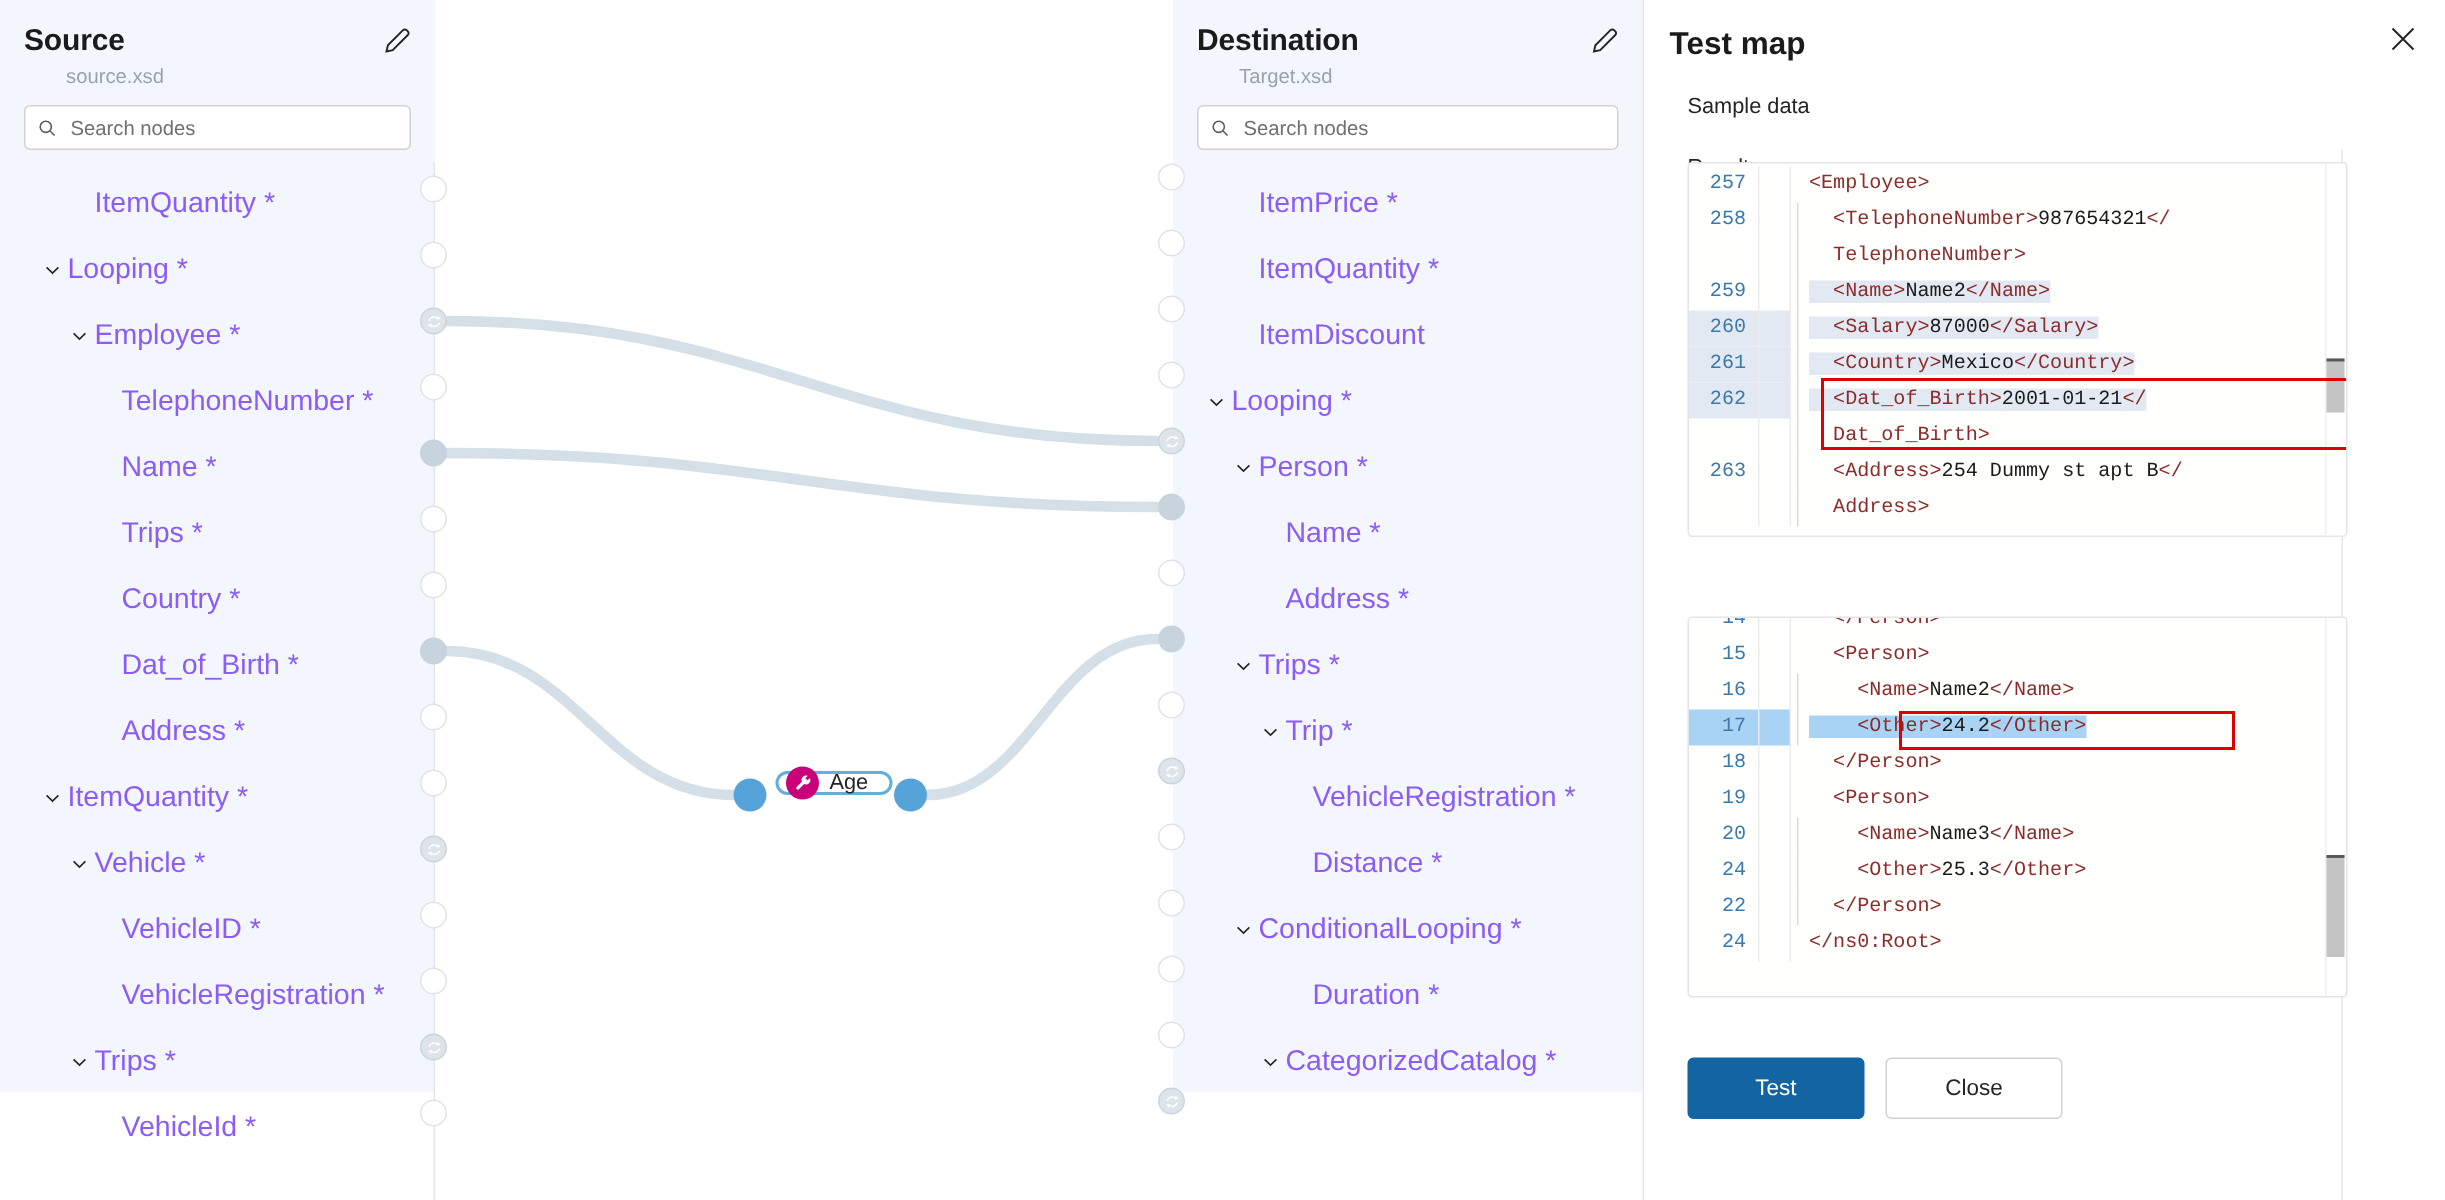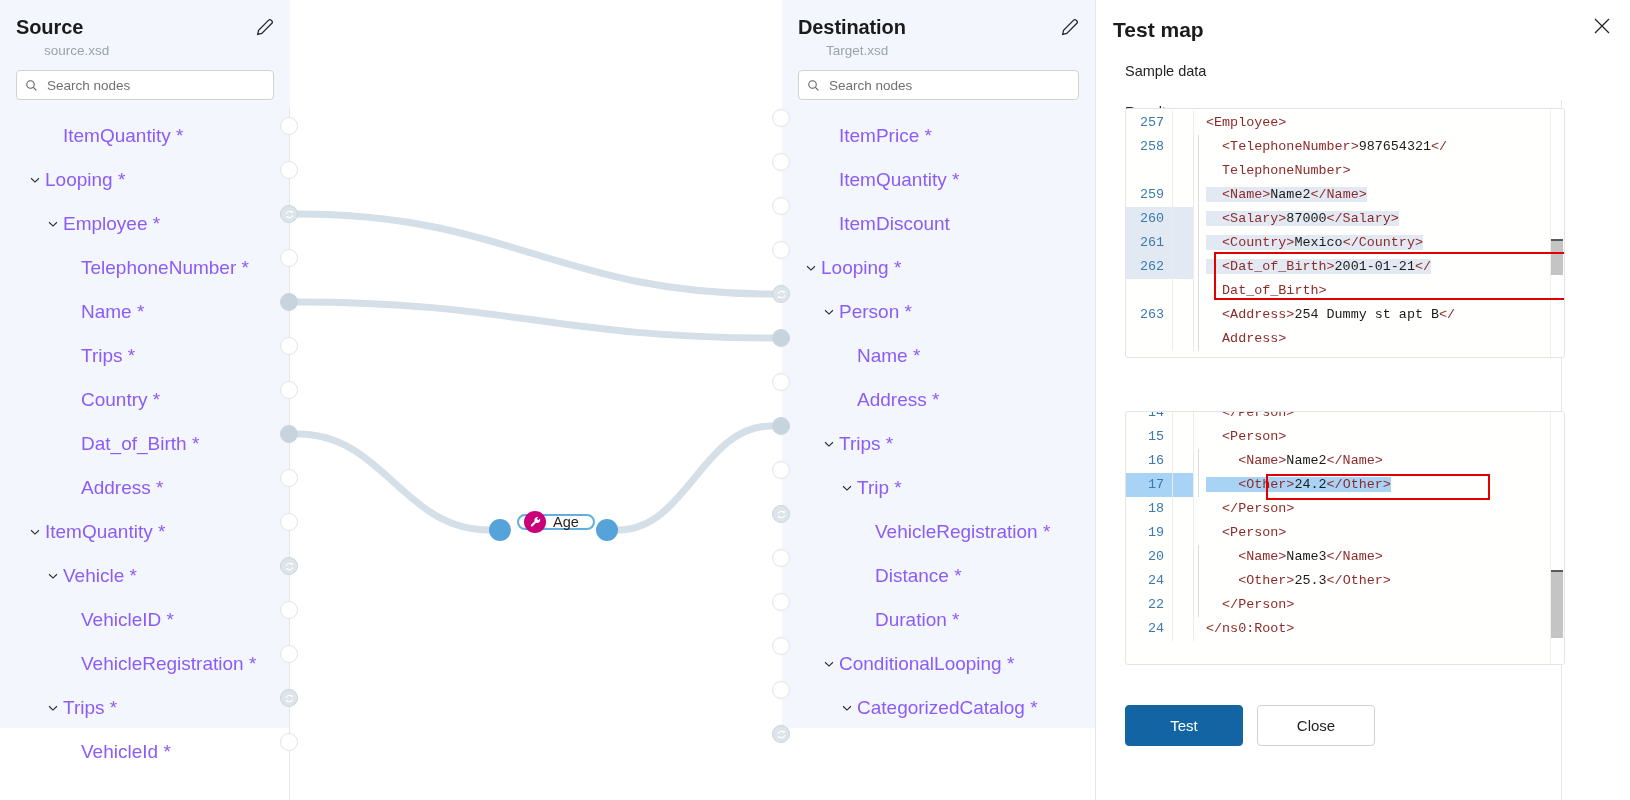--- a/index.html
+++ b/index.html
@@ -560,31 +560,31 @@
             <path d="M3.5 6L8 10.4 12.5 6"></path>
           </svg>
           <span>VehicleRegistration *</span>
         </div>
         <div class="tree-row dst-row" style="padding-left: 76px;">
           <svg class="chev hidden" viewBox="0 0 16 16" fill="none" stroke="currentColor" stroke-width="1.25">
             <path d="M3.5 6L8 10.4 12.5 6"></path>
           </svg>
           <span>Distance *</span>
         </div>
+        <div class="tree-row dst-row" style="padding-left: 40px;">
+          <svg class="chev" viewBox="0 0 16 16" fill="none" stroke="currentColor" stroke-width="1.25">
+            <path d="M3.5 6L8 10.4 12.5 6"></path>
+          </svg>
+          <span>ConditionalLooping *</span>
+        </div>
         <div class="tree-row dst-row" style="padding-left: 76px;">
           <svg class="chev hidden" viewBox="0 0 16 16" fill="none" stroke="currentColor" stroke-width="1.25">
             <path d="M3.5 6L8 10.4 12.5 6"></path>
           </svg>
           <span>Duration *</span>
-        </div>
-        <div class="tree-row dst-row" style="padding-left: 40px;">
-          <svg class="chev" viewBox="0 0 16 16" fill="none" stroke="currentColor" stroke-width="1.25">
-            <path d="M3.5 6L8 10.4 12.5 6"></path>
-          </svg>
-          <span>ConditionalLooping *</span>
         </div>
         <div class="tree-row dst-row" style="padding-left: 58px;">
           <svg class="chev" viewBox="0 0 16 16" fill="none" stroke="currentColor" stroke-width="1.25">
             <path d="M3.5 6L8 10.4 12.5 6"></path>
           </svg>
           <span>CategorizedCatalog *</span>
         </div>
       </div>
     <div class="rail dst-rail"></div>
   <div class="handle" style="left: -10px; top: 109px; position: absolute;"></div>

